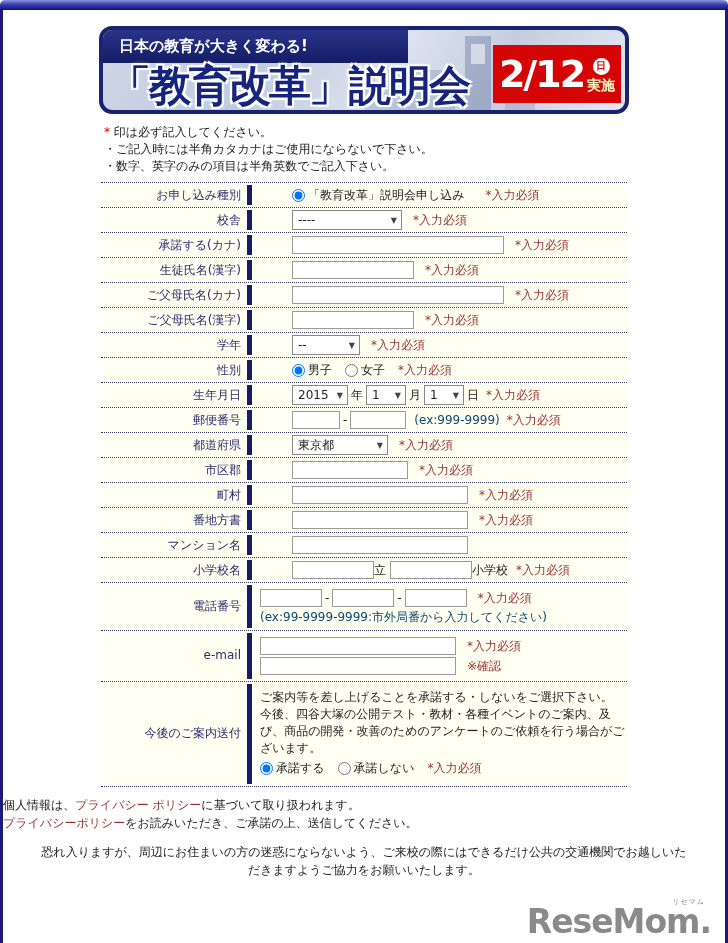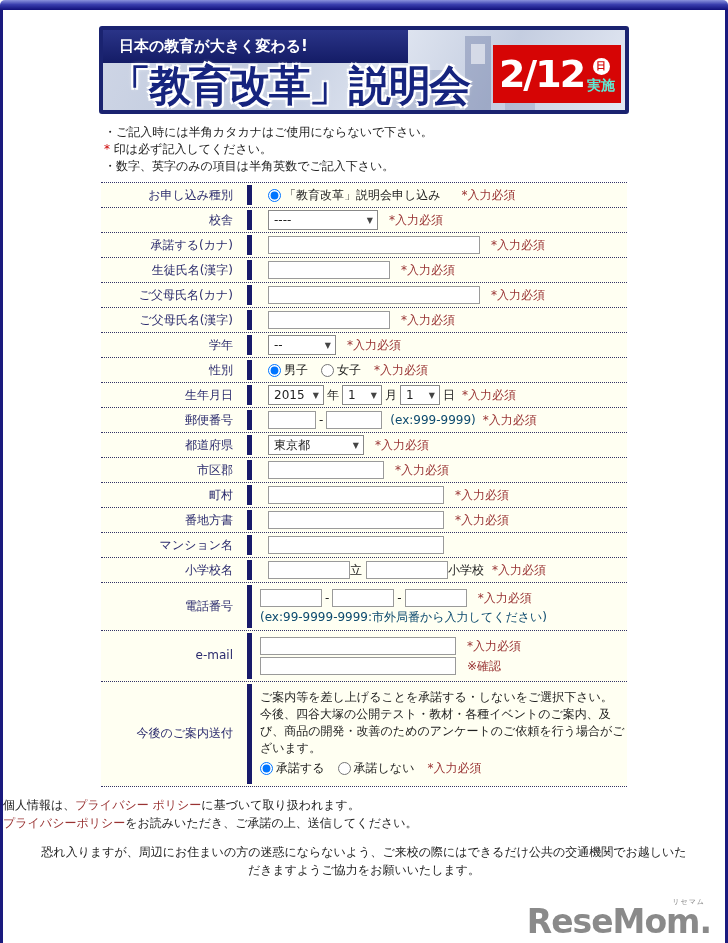--- a/index.html
+++ b/index.html
@@ -10,49 +10,49 @@
   }
   
   .topbar { position:absolute; top:0; left:0; width:728px; height:10px;
     background:linear-gradient(#8a93dd 0%, #3a3fae 45%, #10107a 100%);
     border-radius:5px 5px 0 0; }
   .frame { position:absolute; top:10px; left:0; width:728px; height:933px;
     border-left:3px solid #1a1a7e; border-right:3px solid #1a1a7e; }
 
   
   .banner { position:relative; width:530px; height:88px; margin:16px auto 0;
-    border:4px solid #1a2370; border-radius:3px;
+    border:4px solid #1a2370; border-radius:13px;
     background:linear-gradient(115deg,#cfd6e6 0%,#bfc9dd 30%,#dde3ef 55%,#c4cde0 75%,#e4e9f3 100%);
     overflow:hidden; }
   .banner svg.photo { position:absolute; right:80px; top:0; height:88px; }
   .tagline { position:absolute; top:0; left:0; height:33px; width:305px;
     background:linear-gradient(#2a3488,#141c66); color:#fff; font-weight:bold;
     font-size:15px; display:flex; align-items:center; padding-left:16px; }
   .banner-title { position:absolute; left:6px; bottom:-4px; font-size:42px; font-weight:bold;
     color:#16247e; letter-spacing:-2px; white-space:nowrap;
     text-shadow:-2px -2px 0 #fff, 2px -2px 0 #fff, -2px 2px 0 #fff, 2px 2px 0 #fff, 0 0 5px #fff; }
   .badge { position:absolute; right:4px; top:15px; width:128px; height:58px;
     background:#d60505; display:flex; align-items:center; justify-content:center; gap:3px; }
   .badge-date { color:#fff; font-size:38px; font-weight:bold; letter-spacing:-2px; line-height:1; }
   .badge-right { display:flex; flex-direction:column; align-items:center; margin-top:4px; }
   .badge-day { width:17px; height:17px; border-radius:50%; background:#fff; color:#d60505;
     font-size:10px; font-weight:bold; display:flex; align-items:center; justify-content:center; }
-  .badge-label { color:#5eead4; font-size:14px; font-weight:bold; margin-top:2px; }
+  .badge-label { color:#fef9c3; font-size:14px; font-weight:bold; margin-top:2px; }
 
   
   .notes { margin:10px 0 0 101px; font-size:12px; line-height:1.4; color:#222; }
   .red { color:#cc0000; }
 
   
   .ftable { width:526px; margin:8px auto 0; border-top:1px dotted #333366; font-size:12px; }
   .row { display:flex; align-items:center; min-height:25px; padding:1px 0;
     border-bottom:1px dotted #333366; background:#fffff2; }
-  .lbl { width:146px; text-align:right; color:#2c2c6e; padding-right:14px; flex-shrink:0; line-height:1.3; }
+  .lbl { width:146px; text-align:right; color:#2c2c6e; padding-right:6px; flex-shrink:0; line-height:1.3; }
   .bar { width:5px; align-self:stretch; background:#181a6a; flex-shrink:0; margin:1px 0; }
-  .field { flex:1; padding-left:16px; display:flex; align-items:center; flex-wrap:wrap; gap:3px; }
+  .field { flex:1; padding-left:16px; display:flex; align-items:center; flex-wrap:wrap; gap:3px;margin-left:24px; }
   .field-block { flex:1; padding:3px 0 3px 8px; line-height:1.4; }
   .fline { display:flex; align-items:center; gap:3px; margin:2px 0; }
   .req { color:#993333; margin-left:8px; white-space:nowrap; }
   .hint { color:#0c4a6e; }
 
   input[type=text] { height:18px; border:1px solid #9a9a9a; background:#fff;
     font-size:12px; padding:1px 3px; font-family:"DejaVu Sans",sans-serif; }
   .w210{width:212px;} .w120{width:122px;} .w48{width:48px;} .w56{width:56px;}
   .w115{width:116px;} .w175{width:176px;} .w80{width:82px;} .w62{width:62px;} .w195{width:196px;}
   input[type=radio]{ width:13px; height:13px; margin:0 3px 0 0; }
@@ -93,22 +93,22 @@
     <div class="badge">
       <span class="badge-date">2/12</span>
       <span class="badge-right">
         <span class="badge-day">日</span>
         <span class="badge-label">実施</span>
       </span>
     </div>
   </div>
 
   <div class="notes">
+    <div><span class="red">*</span><span> 印は必ず記入してください。</span></div>
     <div>・ご記入時には半角カタカナはご使用にならないで下さい。</div>
-    <div><span class="red">*</span><span> 印は必ず記入してください。</span></div>
     <div>・数字、英字のみの項目は半角英数でご記入下さい。</div>
   </div>
 
   <div class="ftable">
 
     <div class="row">
       <div class="lbl">お申し込み種別</div>
         <div class="bar"></div>
       <div class="field">
         <span class="radio-opt">

